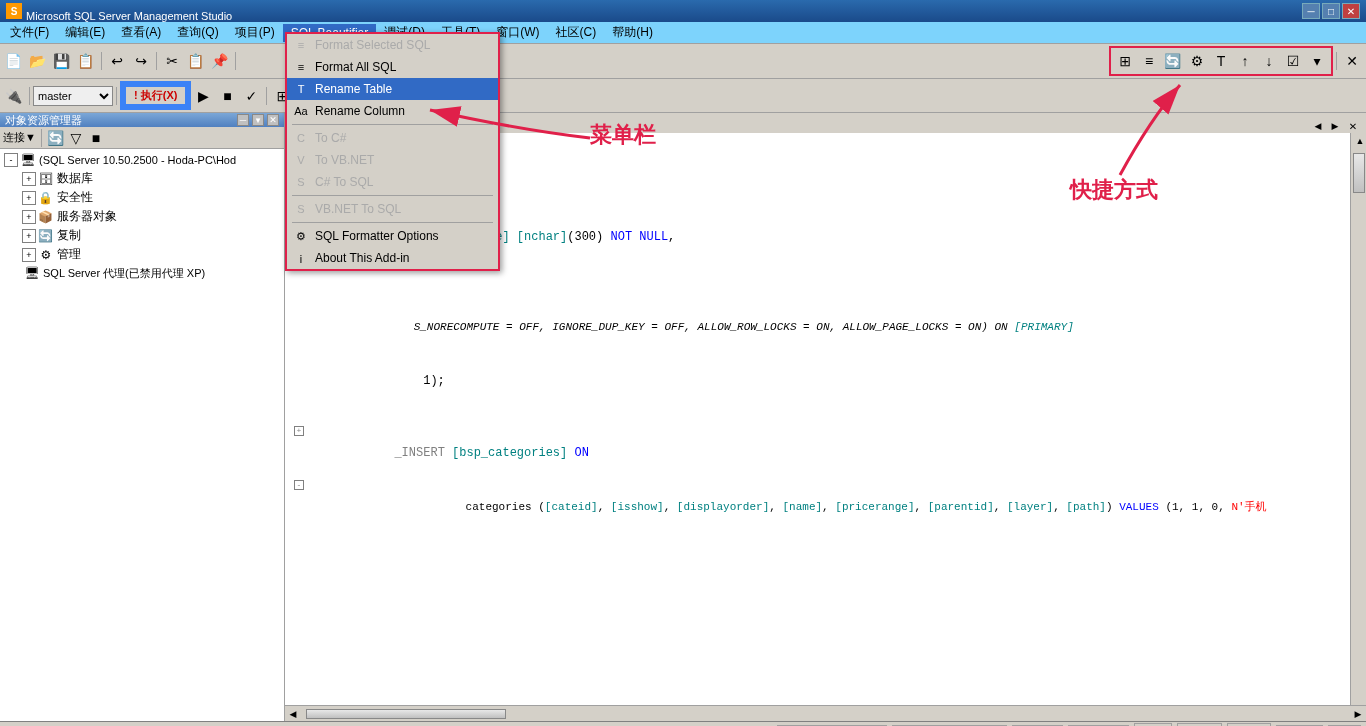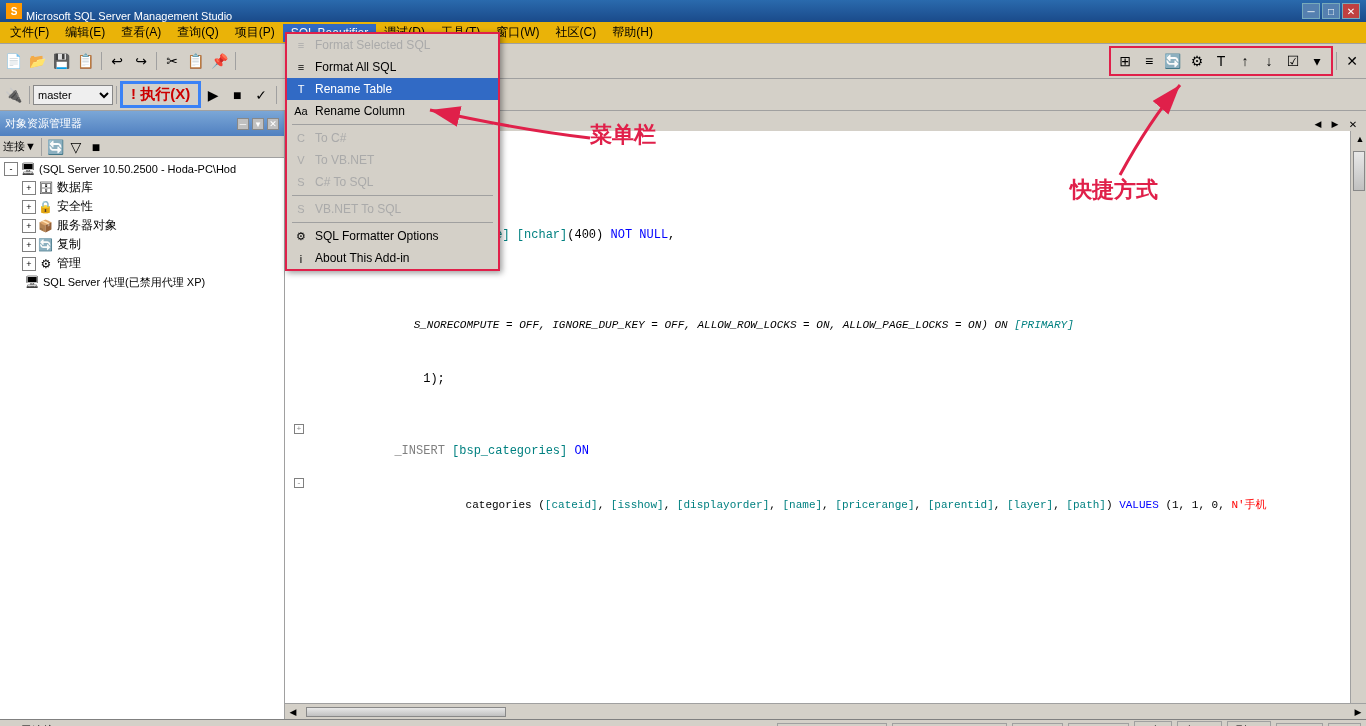--- a/index.html
+++ b/index.html
@@ -54,21 +54,21 @@
       display: flex;
       align-items: center;
       justify-content: center;
       cursor: pointer;
     }
     .title-btn.close { background: #c04040; }
 
     
     .menu-bar {
       height: 22px;
-      background: #eab308;
+      background: #7dd3fc;
       display: flex;
       align-items: center;
       padding: 0 2px;
       border-bottom: 1px solid #a0a0a0;
       font-size: 12px;
     }
     .menu-item {
       padding: 2px 8px;
       cursor: pointer;
       white-space: nowrap;
@@ -121,22 +121,22 @@
     }
     .db-select {
       width: 80px;
       height: 20px;
       font-size: 11px;
       border: 1px solid #888;
     }
     .exec-btn {
       padding: 1px 8px;
       background: #d4d0c8;
-      border: 3px solid #3b82f6;
-      font-size: 15px;
+      border: 6px solid #3b82f6;
+      font-size: 11px;
       cursor: pointer;
       color: #c00;
       font-weight: bold;
     }
 
     
     .main-area {
       display: flex;
       height: calc(726px - 22px - 22px - 26px - 26px - 22px);
     }
@@ -144,21 +144,21 @@
     
     .left-panel {
       width: 285px;
       background: white;
       border-right: 1px solid #a0a0a0;
       display: flex;
       flex-direction: column;
       overflow: hidden;
     }
     .panel-title {
-      height: 25px;
+      height: 14px;
       background: linear-gradient(to bottom, #7ba7d7, #5080c0);
       color: white;
       font-size: 11px;
       padding: 2px 5px;
       display: flex;
       align-items: center;
       justify-content: space-between;
     }
     .panel-title-controls { display: flex; gap: 3px; }
     .panel-tiny-btn {
@@ -597,21 +597,21 @@
         </div>
 
         <div class="code-line">
           <div class="line-ctrl"></div>
           <div class="code-text">&nbsp;</div>
         </div>
 
         <div class="code-line">
           <div class="line-ctrl"></div>
           <div class="code-text">
-            &nbsp;&nbsp;&nbsp;&nbsp;<span class="bracket">[pricerange]</span> <span class="bracket">[nchar]</span><span class="black">(400)</span> <span class="kw">NOT NULL</span><span class="black">,</span>
+            &nbsp;&nbsp;&nbsp;&nbsp;<span class="bracket">[pricerange]</span> <span class="bracket">[nchar]</span><span class="black">(300)</span> <span class="kw">NOT NULL</span><span class="black">,</span>
           </div>
         </div>
 
         <div class="code-line">
           <div class="line-ctrl"></div>
           <div class="code-text">&nbsp;</div>
         </div>
 
 
         <div class="code-line">

